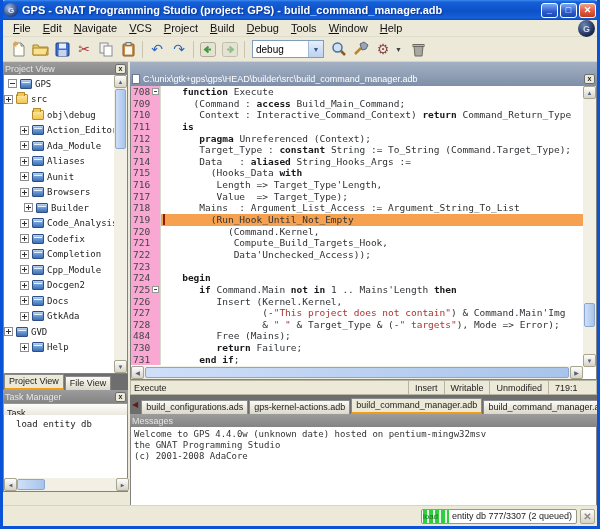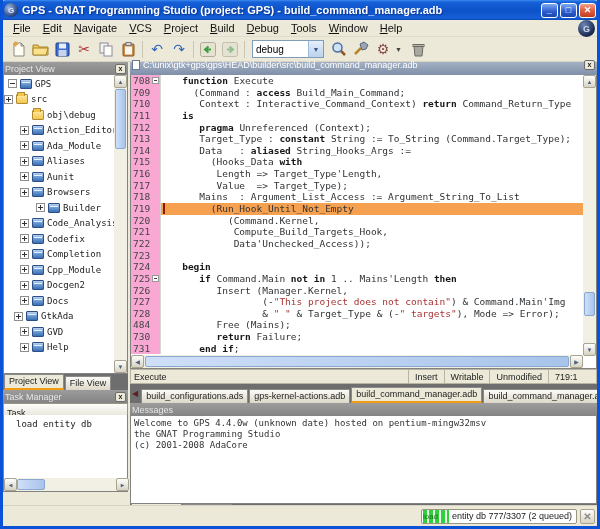--- a/index.html
+++ b/index.html
@@ -87,21 +87,21 @@
   
   #tm-header { position:absolute; top:328px; left:0; width:125px; }
   #tm-col { position:absolute; top:341px; left:0; width:125px; height:20px; background:linear-gradient(180deg,#fdfdfb,#dedacb);
     border:1px solid #9a9684; font-size:9px; color:#222; padding:0 3px; display:flex; align-items:center; }
   #tm-body { position:absolute; top:353px; left:0; width:125px; height:77px; background:#fff;
     border:1px solid #828282; border-top:none; font-family:"DejaVu Sans Mono", monospace; font-size:9px; color:#222; }
   #tm-body .task-row { padding:4px 0 0 12px; }
   #tm-hsb { bottom:0; left:0; width:125px; position:absolute; }
   
   #ed-path { height:13px; background:linear-gradient(180deg,#a4b1c4,#7e8fa8); color:#fff; font-size:9px;
-    display:flex; align-items:flex-end; padding:5px 2px; }
+    display:flex; align-items:flex-start; padding:12px 2px; }
   #ed-path .ph-label { flex:1; white-space:nowrap; overflow:hidden; }
   .file-glyph { width:8px; height:10px; background:#fff; border:1px solid #6b7b94; margin-right:3px; flex:0 0 auto; }
   #editor { position:relative; height:294px; background:#fff; border:1px solid #828282; border-top:none; overflow:hidden; }
   #code-area { position:absolute; left:0; top:0; right:13px; bottom:13px; overflow:hidden;
     font-family:"DejaVu Sans Mono", monospace; font-size:9.5px; line-height:11.65px; }
   .code-line { display:flex; height:11.65px; white-space:pre; }
   .gutter { width:30px; flex:0 0 auto; background:#f9a8d4; color:#444; text-align:left;
     padding-left:2px; border-right:1px solid #d8d8d2; display:flex; align-items:center; }
   .gutter .lnum { width:19px; }
   .fold { width:7px; height:7px; border:1px solid #999; background:#fff; position:relative; flex:0 0 auto; }
@@ -288,21 +288,21 @@
           <div class="tree-row" style="padding-left: 16px;">
             <span class="expander plus"></span>
             <span class="tree-icon icon-project"></span>
             <span>Aunit</span>
           </div>
           <div class="tree-row" style="padding-left: 16px;">
             <span class="expander plus"></span>
             <span class="tree-icon icon-project"></span>
             <span>Browsers</span>
           </div>
-          <div class="tree-row" style="padding-left: 32px;">
+          <div class="tree-row" style="padding-left: 20px;">
             <span class="expander plus"></span>
             <span class="tree-icon icon-project"></span>
             <span>Builder</span>
           </div>
           <div class="tree-row" style="padding-left: 16px;">
             <span class="expander plus"></span>
             <span class="tree-icon icon-project"></span>
             <span>Code_Analysis</span>
           </div>
           <div class="tree-row" style="padding-left: 16px;">
@@ -323,26 +323,26 @@
           <div class="tree-row" style="padding-left: 16px;">
             <span class="expander plus"></span>
             <span class="tree-icon icon-project"></span>
             <span>Docgen2</span>
           </div>
           <div class="tree-row" style="padding-left: 16px;">
             <span class="expander plus"></span>
             <span class="tree-icon icon-project"></span>
             <span>Docs</span>
           </div>
-          <div class="tree-row" style="padding-left: 10px; align-items: center;">
+          <div class="tree-row" style="padding-left: 16px; align-items: center;">
             <span class="expander plus"></span>
             <span class="tree-icon icon-project"></span>
             <span>GtkAda</span>
           </div>
-          <div class="tree-row" style="padding-left: 16px;">
+          <div class="tree-row" style="">
             <span class="expander plus"></span>
             <span class="tree-icon icon-project"></span>
             <span>GVD</span>
           </div>
           <div class="tree-row" style="padding-left: 16px;">
             <span class="expander plus"></span>
             <span class="tree-icon icon-project"></span>
             <span>Help</span>
           </div>
           <div class="tree-row" style="padding-left: 16px;"></div>
@@ -393,21 +393,21 @@
           <div class="code-line"><span class="gutter"><span class="lnum">716</span></span><span class="code-text"><span>         Length =&gt; Target_Type'Length,</span></span></div>
           <div class="code-line"><span class="gutter"><span class="lnum">717</span></span><span class="code-text"><span>         Value  =&gt; Target_Type);</span></span></div>
           <div class="code-line"><span class="gutter"><span class="lnum">718</span></span><span class="code-text"><span>      Mains  : Argument_List_Access := Argument_String_To_List</span></span></div>
           <div class="code-line hl"><span class="gutter"><span class="lnum">719</span></span><span class="code-text"><span class="cursor"></span><span>        (Run_Hook_Until_Not_Empty</span></span></div>
           <div class="code-line"><span class="gutter"><span class="lnum">720</span></span><span class="code-text"><span>           (Command.Kernel,</span></span></div>
           <div class="code-line"><span class="gutter"><span class="lnum">721</span></span><span class="code-text"><span>            Compute_Build_Targets_Hook,</span></span></div>
           <div class="code-line"><span class="gutter"><span class="lnum">722</span></span><span class="code-text"><span>            Data'Unchecked_Access));</span></span></div>
           <div class="code-line"><span class="gutter"><span class="lnum">723</span></span><span class="code-text"></span></div>
           <div class="code-line"><span class="gutter"><span class="lnum">724</span></span><span class="code-text"><span>   </span><span class="kw">begin</span></span></div>
           <div class="code-line"><span class="gutter"><span class="lnum">725</span><span class="fold"></span></span><span class="code-text"><span>      </span><span class="kw">if</span><span> Command.Main </span><span class="kw">not</span><span> </span><span class="kw">in</span><span> 1 .. Mains'Length </span><span class="kw">then</span></span></div>
-          <div class="code-line"><span class="gutter"><span class="lnum">726</span></span><span class="code-text"><span>         Insert (Manager.Kernel,</span></span></div>
+          <div class="code-line"><span class="gutter"><span class="lnum">726</span></span><span class="code-text"><span>         Insert (Kernel.Kernel,</span></span></div>
           <div class="code-line"><span class="gutter"><span class="lnum">727</span></span><span class="code-text"><span>                 (-</span><span class="str">"This project does not contain"</span><span>) &amp; Command.Main'Img</span></span></div>
           <div class="code-line"><span class="gutter"><span class="lnum">728</span></span><span class="code-text"><span>                 &amp; </span><span class="str">" "</span><span> &amp; Target_Type &amp; (-</span><span class="str">" targets"</span><span>), Mode =&gt; Error);</span></span></div>
           <div class="code-line"><span class="gutter"><span class="lnum">484</span></span><span class="code-text"><span>         Free (Mains);</span></span></div>
           <div class="code-line"><span class="gutter"><span class="lnum">730</span></span><span class="code-text"><span>         </span><span class="kw">return</span><span> Failure;</span></span></div>
           <div class="code-line"><span class="gutter"><span class="lnum">731</span></span><span class="code-text"><span>      </span><span class="kw">end</span><span> </span><span class="kw">if</span><span>;</span></span></div>
         </div>
       <div id="ed-vsb" class="vsb sb">
         <div class="sb-btn" style="position:absolute;top:0;left:0">▲</div>
         <div class="sb-thumb" style="position:absolute;bottom:40px;left:1px;width:11px;height:24px"></div>
         <div class="sb-btn" style="position:absolute;bottom:0;left:0">▼</div>

